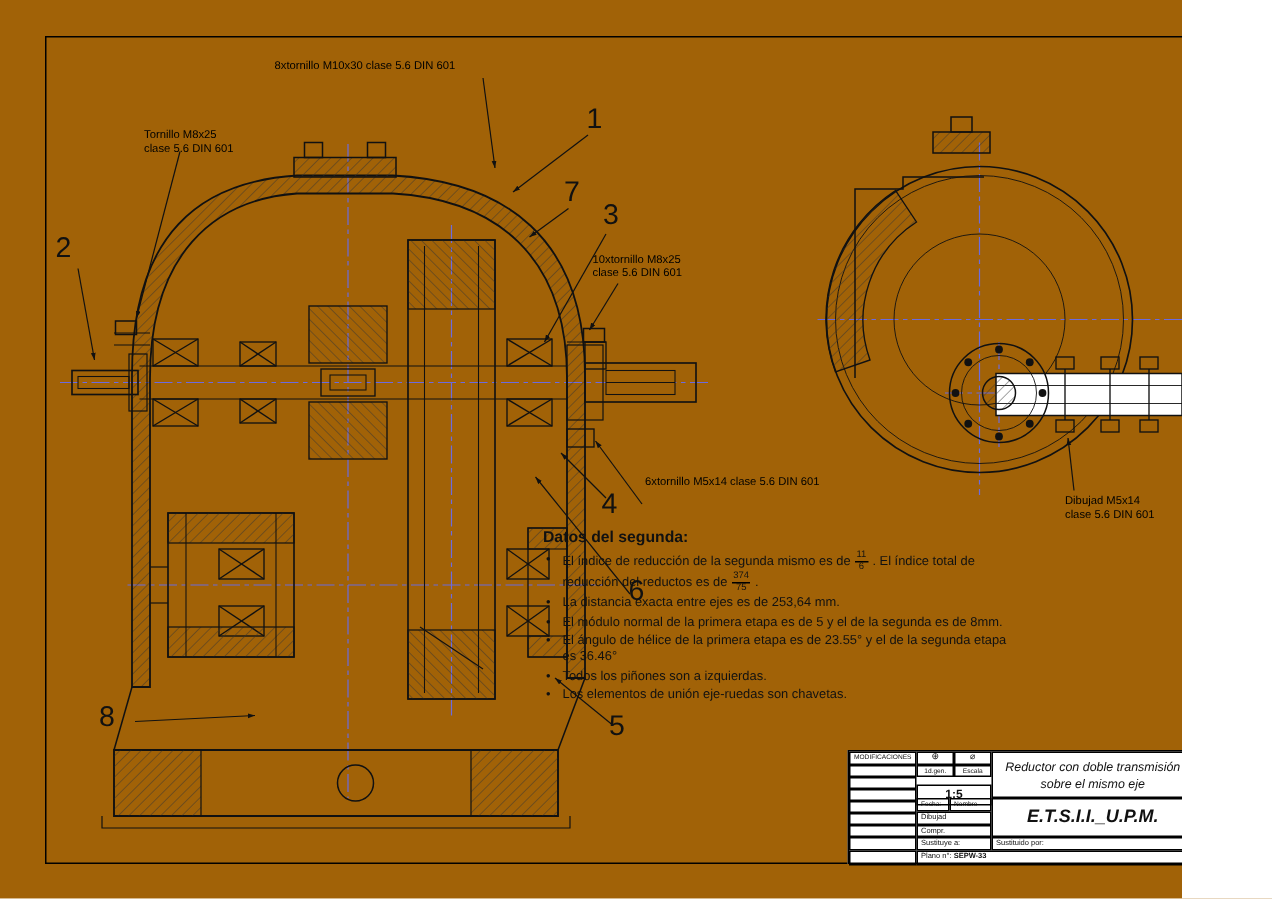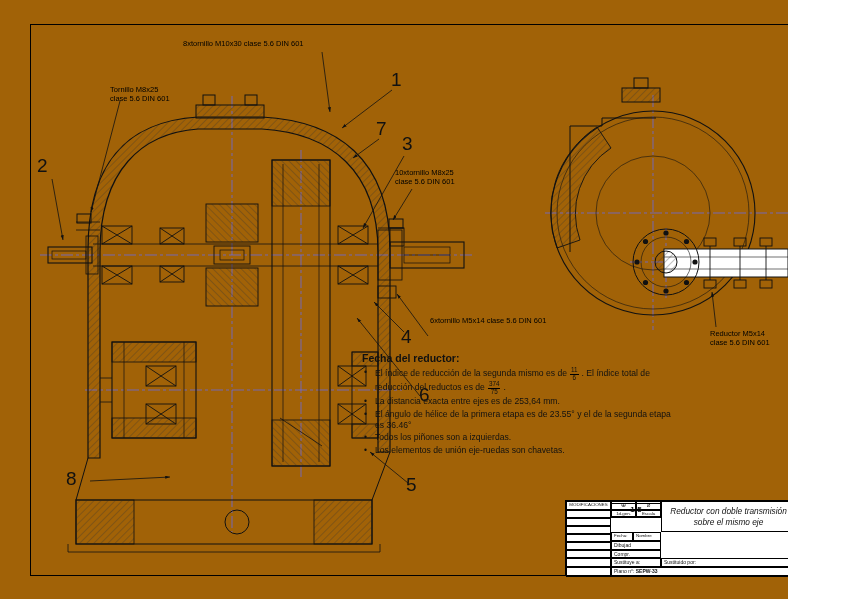--- a/index.html
+++ b/index.html
@@ -213,50 +213,51 @@
       <line x1="404" y1="332" x2="374" y2="302" marker-end="url(#arr)"></line>
       <line x1="428" y1="336" x2="397" y2="294" marker-end="url(#arr)"></line>
       <line x1="420" y1="396" x2="357" y2="318" marker-end="url(#arr)"></line>
       <line x1="408" y1="483" x2="370" y2="452" marker-end="url(#arr)"></line>
       <line x1="90" y1="481" x2="170" y2="477" marker-end="url(#arr)"></line>
       <line x1="716" y1="327" x2="712" y2="292" marker-end="url(#arr)"></line>
     </g>
   </svg>
 
   <div class="ann" style="left:183px; top:39px;">8xtornillo M10x30 clase 5.6 DIN 601</div>
-  <div class="ann" style="left:110px; top:85px;">
+  <div class="ann" style="left:96px; top:85px;">
     <div>Tornillo M8x25</div>
     <div>clase 5.6 DIN 601</div>
   </div>
   <div class="ann" style="left:395px; top:168px;">
     <div>10xtornillo M8x25</div>
     <div>clase 5.6 DIN 601</div>
   </div>
   <div class="ann" style="left:430px; top:316px;">6xtornillo M5x14 clase 5.6 DIN 601</div>
   <div class="ann" style="left:710px; top:329px;">
-    <div>Reductor M5x14</div>
+    <div>Dibujad M5x14</div>
     <div>clase 5.6 DIN 601</div>
   </div>
 
   <div class="callout" style="left:391px; top:70px;">1</div>
   <div class="callout" style="left:37px;  top:156px;">2</div>
   <div class="callout" style="left:402px; top:134px;">3</div>
   <div class="callout" style="left:401px; top:327px;">4</div>
   <div class="callout" style="left:406px; top:475px;">5</div>
   <div class="callout" style="left:419px; top:385px;">6</div>
   <div class="callout" style="left:376px; top:119px;">7</div>
   <div class="callout" style="left:66px;  top:469px;">8</div>
 
   <div class="datos">
-    <div class="datos-title">Fecha del reductor:</div>
+    <div class="datos-title">Datos del segunda:</div>
     <ul>
       <li>
         <span>El índice de reducción de la segunda mismo es de</span><span class="frac"><span class="num">11</span><span class="den">6</span></span><span>. El índice total de reducción del reductos es de</span><span class="frac"><span class="num">374</span><span class="den">75</span></span><span>.</span>
       </li>
       <li>La distancia exacta entre ejes es de 253,64 mm.</li>
+      <li>El módulo normal de la primera etapa es de 5 y el de la segunda es de 8mm.</li>
       <li>El ángulo de hélice de la primera etapa es de 23.55°  y el de la segunda etapa es 36.46°</li>
       <li>Todos los piñones son a izquierdas.</li>
       <li>Los elementos de unión eje-ruedas son chavetas.</li>
     </ul>
   </div>
 
   <div class="titleblock">
 
     <div class="cell center tb-tiny" style="left:0; top:0; width:45px; height:9px;">MODIFICACIONES</div>
     <div class="cell" style="left:0; top:9px;  width:45px; height:8px;"></div>
@@ -265,36 +266,37 @@
     <div class="cell" style="left:0; top:33px; width:45px; height:8px;"></div>
     <div class="cell" style="left:0; top:41px; width:45px; height:8px;"></div>
     <div class="cell" style="left:0; top:49px; width:45px; height:8px;"></div>
     <div class="cell" style="left:0; top:57px; width:45px; height:9px;"></div>
     <div class="cell" style="left:0; top:66px; width:45px; height:10px;"></div>
 
     <div class="cell center tb-sym" style="left:45px; top:0; width:25px; height:9px;">⊕</div>
     <div class="cell center tb-sym" style="left:70px; top:0; width:25px; height:9px;">⌀</div>
     <div class="cell center tb-tiny" style="left:45px; top:9px; width:25px; height:8px;">1d.gen.</div>
     <div class="cell center tb-tiny" style="left:70px; top:9px; width:25px; height:8px;">Escala</div>
-    <div class="cell center tb-scale" style="left:45px; top:2px; width:50px; height:14px;">1:5</div>
+    <div class="cell center tb-scale" style="left:45px; top:22px; width:50px; height:14px;">1:5</div>
     <div class="cell tb-tiny" style="left:45px; top:31px; width:22px; height:9px;">Fecha:</div>
     <div class="cell tb-tiny" style="left:67px; top:31px; width:28px; height:9px;">Nombre</div>
     <div class="cell" style="left:45px; top:40px; width:50px; height:9px;">Dibujad</div>
     <div class="cell" style="left:45px; top:49px; width:50px; height:8px;">Compr.</div>
 
     <div class="cell" style="left:45px; top:57px; width:50px; height:9px;">Sustituye  a:</div>
     <div class="cell" style="left:95px; top:57px; width:135px; height:9px;">Sustituido  por:</div>
     <div class="cell" style="left:45px; top:66px; width:185px; height:10px;"><span>Plano n°:</span> <b>SEPW-33</b></div>
 
     <div class="cell center tb-title" style="left:95px; top:0; width:135px; height:31px;">
       <div>
         <div>Reductor con doble transmisión</div>
         <div>sobre el mismo eje</div>
       </div>
     </div>
+    <div class="cell center tb-school" style="left:95px; top:31px; width:135px; height:26px;">E.T.S.I.I._U.P.M.</div>
 
     <div class="cell center tb-tiny" style="left:230px; top:0; width:24px; height:9px;">EDICION</div>
     <div class="cell" style="left:230px; top:9px;  width:24px; height:11px;"></div>
     <div class="cell" style="left:230px; top:20px; width:24px; height:11px;"></div>
     <div class="cell tb-tiny" style="left:230px; top:31px; width:24px; height:14px;">Hoja  n°</div>
     <div class="cell" style="left:230px; top:45px; width:24px; height:12px;"></div>
     <div class="cell tb-tiny" style="left:230px; top:57px; width:24px; height:19px;">N° hojas</div>
   </div>
 </div>
 

